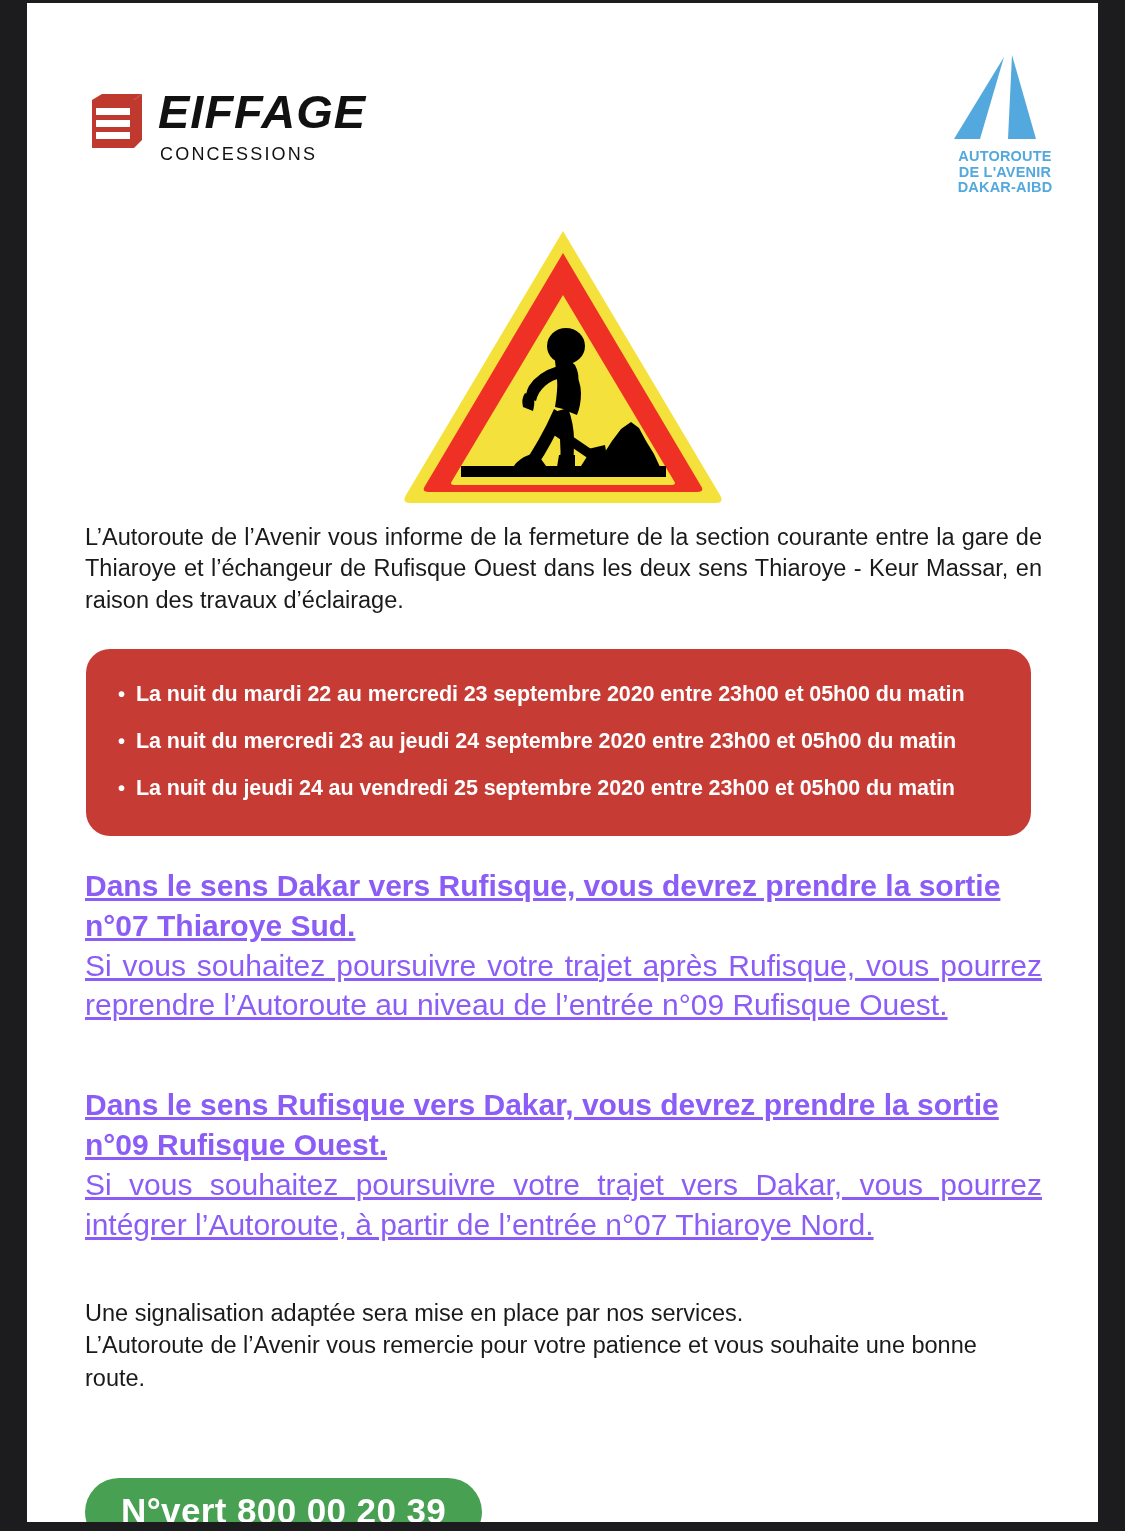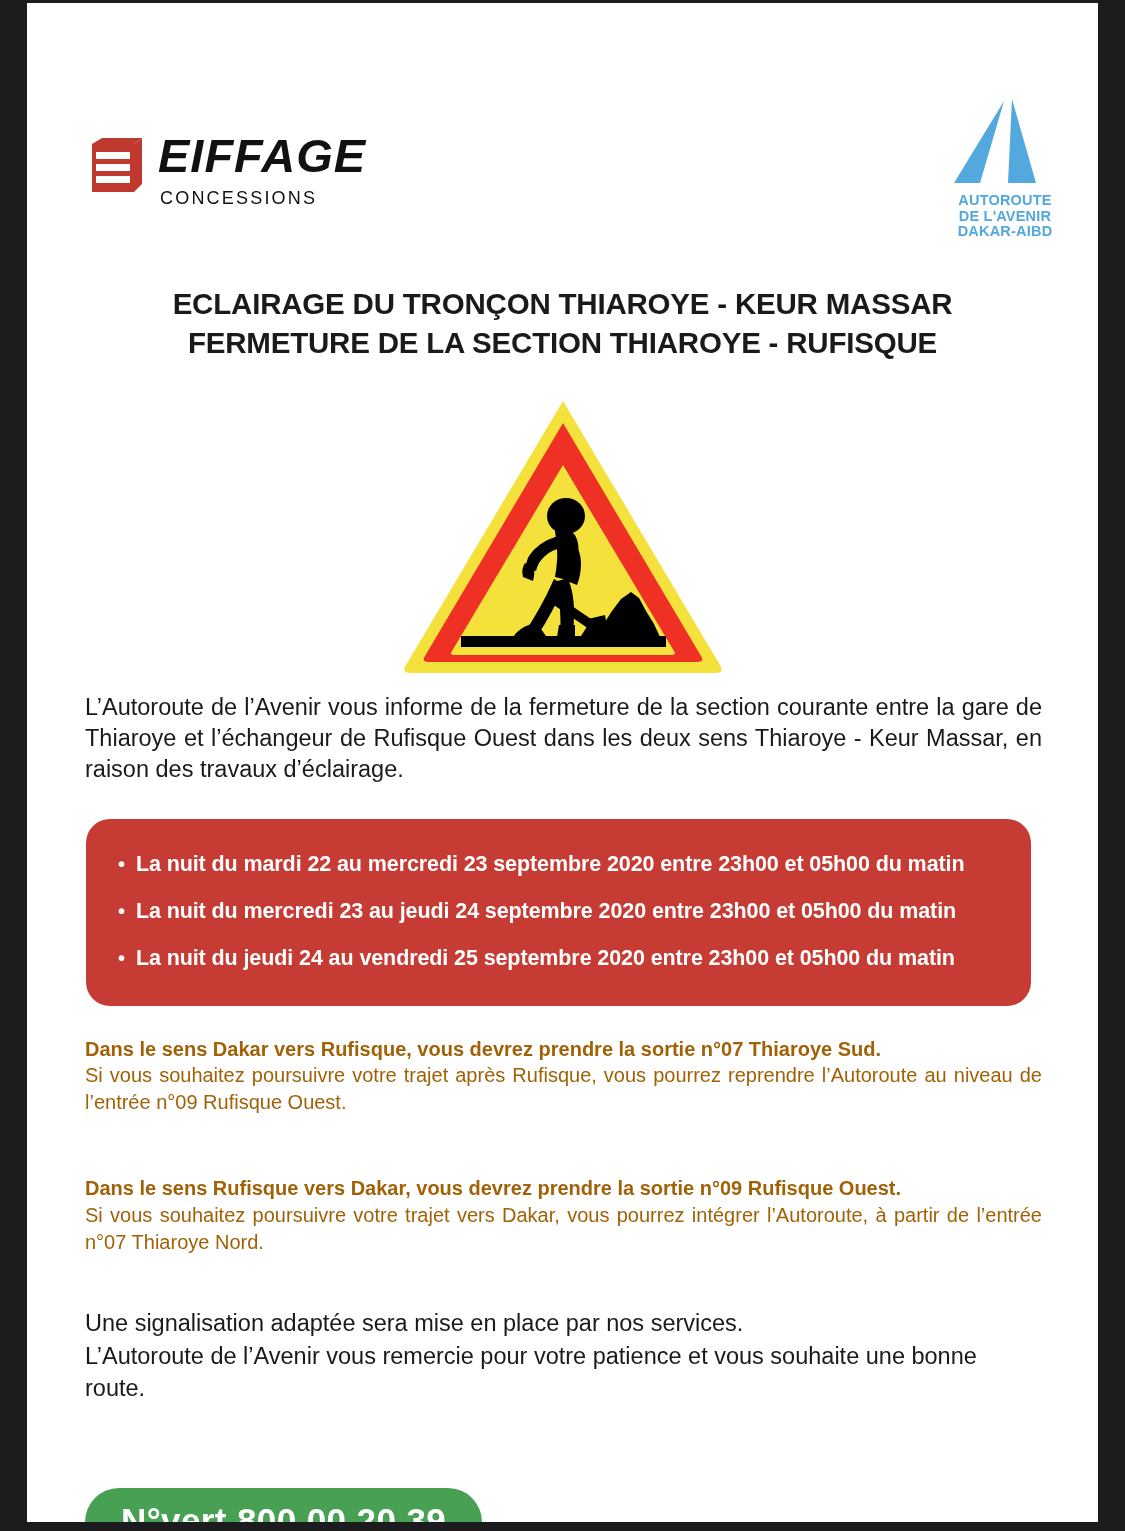--- a/index.html
+++ b/index.html
@@ -30,21 +30,20 @@
     width: 1071px;
     height: 1519px;
     background: #ffffff;
     overflow: hidden;
   }
 
   
   .header {
     position: relative;
     height: 190px;
-    margin-top: 44px;
   }
 
   .eiffage-logo {
     position: absolute;
     left: 65px;
     top: 85px;
     display: flex;
     align-items: flex-start;
   }
   .eiffage-mark {
@@ -168,23 +167,24 @@
     font-size: 20px;
     line-height: 1;
     margin-right: 11px;
     color: #ffffff;
   }
 
   
   .dir-block {
     margin-top: 30px;
     font-family: "Liberation Sans", sans-serif;
-    font-size: 20px;
+    font-size: 30px;
     line-height: 1.33;
-    color: #a16207;
+    color: #8b5cf6;
+    text-decoration: underline;
   }
   .dir-block.second { margin-top: 60px; }
   .dir-head {
     font-weight: bold;
   }
   .dir-body {
     text-align: justify;
   }
 
   .closing {
@@ -244,24 +244,20 @@
           <polygon points="70,8 94,92 66,92" fill="#53a8dd"></polygon>
         </svg>
         <div class="avenir-text">
           <div>AUTOROUTE</div>
           <div>DE L'AVENIR</div>
           <div>DAKAR-AIBD</div>
         </div>
       </div>
     </div>
 
-    <div class="title-block">
-      <div class="title-line">ECLAIRAGE DU TRONÇON THIAROYE - KEUR MASSAR</div>
-      <div class="title-line">FERMETURE DE LA SECTION THIAROYE - RUFISQUE</div>
-    </div>
 
     <div class="sign-wrap">
       <svg class="sign-svg" viewBox="0 0 330 285" xmlns="http://www.w3.org/2000/svg">
 
         <path d="M165 8 L322 272 Q327 280 317 280 L13 280 Q3 280 8 272 Z" fill="#f5e13c"></path>
 
         <path d="M165 30 L303 263 Q307 269 299 269 L31 269 Q23 269 27 263 Z" fill="#ee3124"></path>
 
         <path d="M165 72 L276 258 Q279 262 273 262 L57 262 Q51 262 54 258 Z" fill="#f5e13c"></path>
 

